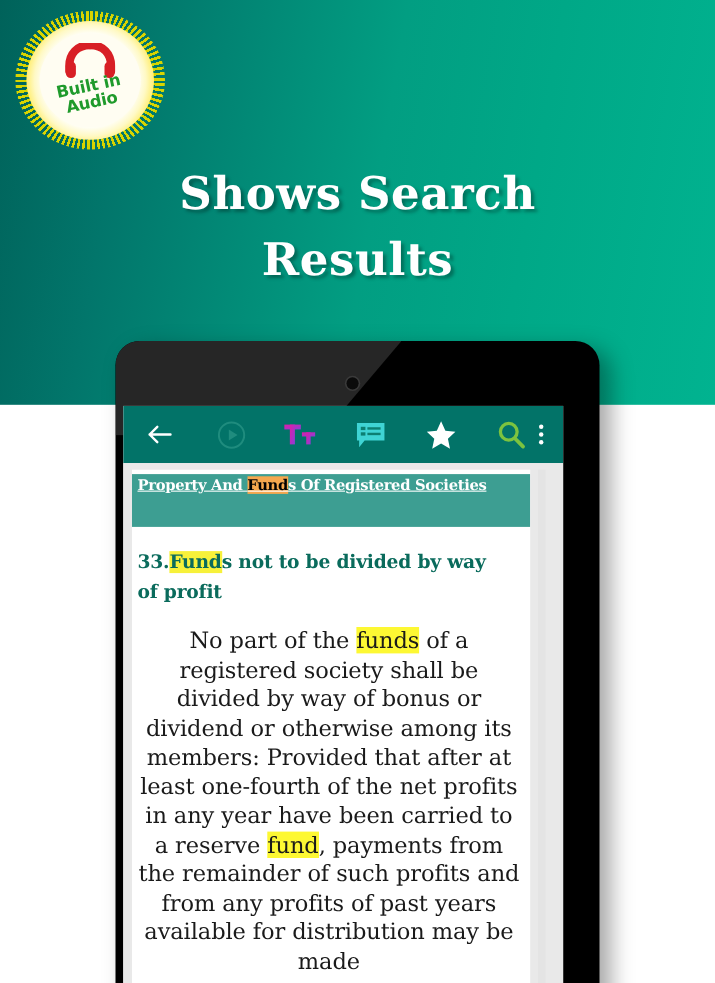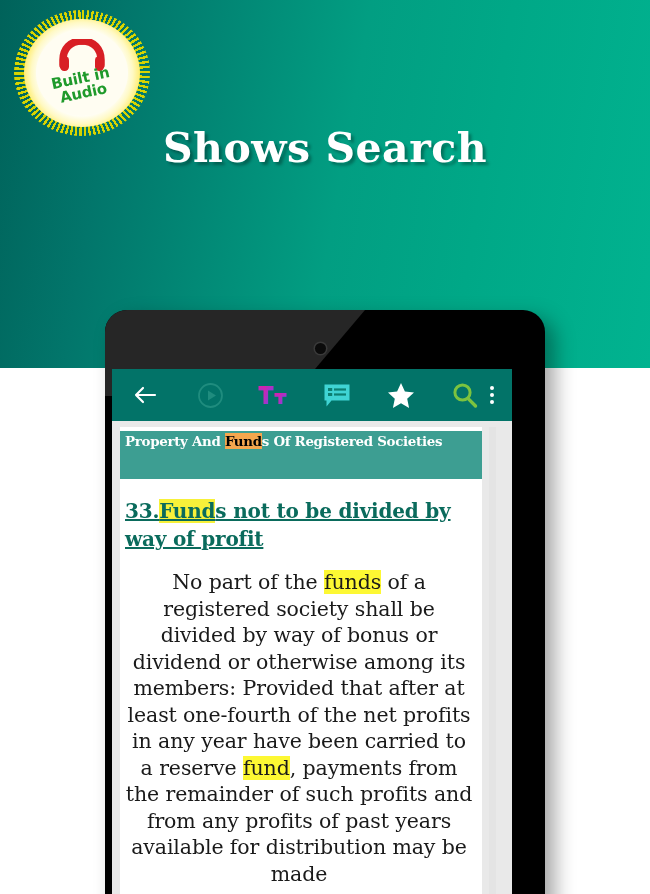--- a/index.html
+++ b/index.html
@@ -84,21 +84,21 @@
     font-family: "DejaVu Sans", sans-serif;
     font-weight: 700;
     font-size: 15px;
     line-height: 15px;
     letter-spacing: -0.2px;
   }
 
   
   #headline {
     position: absolute;
-    left: 0; top: 118px;
+    left: 0; top: 146px;
     width: 650px;
     text-align: center;
     color: #ffffff;
     font-family: "DejaVu Serif", serif;
     font-weight: 700;
     font-size: 41px;
     line-height: 60px;
     letter-spacing: 0.5px;
     text-shadow: 3px 3px 3px rgba(0,0,0,0.30);
   }
@@ -202,36 +202,36 @@
     margin: 4px 0 0 0;
     height: 48px;
     background: #3d9e92;
     padding: 2px 4px 0 5px;
   }
   #sec-banner .t {
     color: #ffffff;
     font-size: 13.4px;
     font-weight: 700;
     letter-spacing: -0.3px;
+    text-decoration: underline;
     white-space: nowrap;
   }
   .hl-orange {
     background: #f5a74e;
     color: #000000;
   }
 
   
   #sec-heading {
     margin: 18px 0 0 5px;
     width: 340px;
     color: #0a6b5c;
-    font-size: 20px;
+    font-size: 17px;
     line-height: 28px;
     font-weight: 700;
-    text-decoration: underline;
     letter-spacing: -0.2px;
   }
   .hl-yellow { background: #f7f13a; }
 
   
   #sec-body {
     margin: 16px 0 0 5px;
     width: 348px;
     color: #1a1a1a;
     font-size: 20.5px;
@@ -262,20 +262,21 @@
       </svg>
       <div class="badge-text">
         <span>Built in</span><br>
         <span>Audio</span>
       </div>
     </div>
   </div>
 
   <div id="headline">
     <span class="l1">Shows Search</span>
+    <span class="l2">Results</span>
   </div>
 
   <div id="device">
     <div id="bezel-gloss"></div>
     <div id="camera"></div>
 
     <div id="screen">
 
       <div id="toolbar">
 

